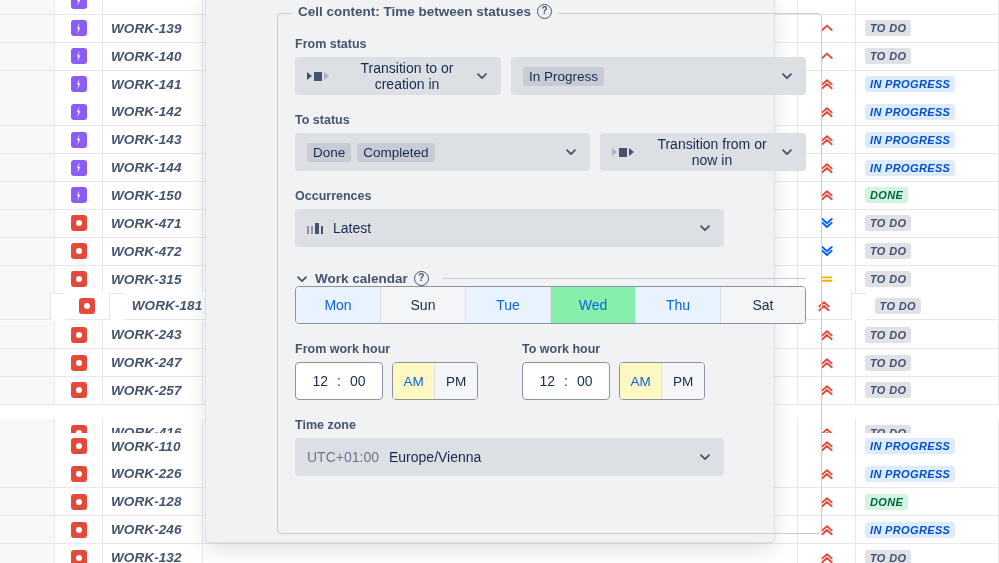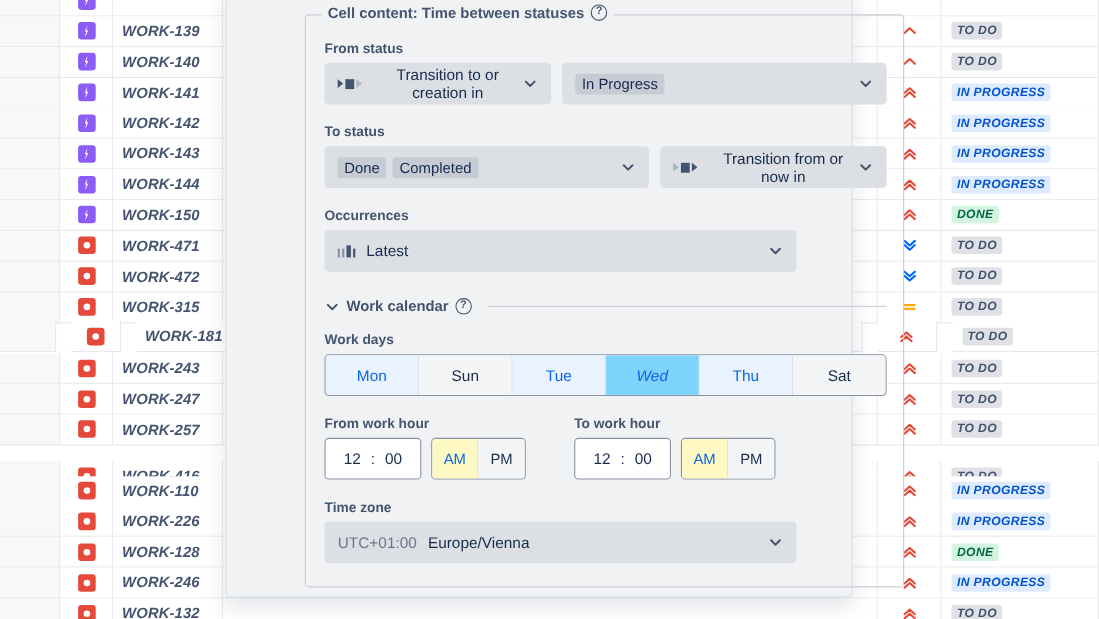--- a/index.html
+++ b/index.html
@@ -127,21 +127,21 @@
     display: flex; width: 511px; height: 38px;
     border: 1px solid #8993a4; border-radius: 4px; overflow: hidden; background: #fff;
   }
   .day {
     flex: 1; display: flex; align-items: center; justify-content: center;
     font-size: 14px; cursor: pointer; border-right: 1px solid #dcdfe4;
   }
   .day:last-child { border-right: none; }
   .day.off { background: #f4f5f7; color: #172b4d; }
   .day.on  { background: #e9f2ff; color: #0c66e4; }
-  .day.hover { background: #7dd3fc; color: #0c66e4; font-style: italic; }
+  .day.hover { background: #86efac; color: #0c66e4; }
 
   .timebox {
     width: 88px; height: 38px; border: 1px solid #8993a4; border-radius: 4px;
     background: #fff; display: flex; align-items: center; justify-content: center;
     gap: 9px; font-size: 14px; color: #172b4d;
   }
   .ampm {
     height: 38px; border: 1px solid #8993a4; border-radius: 4px; overflow: hidden;
     display: flex; background: #fff;
   }
@@ -672,21 +672,20 @@
           <span class="chev">
             <svg viewBox="0 0 14 14" width="14" height="14">
                 <path d="M3 5.2 L7 9.2 L11 5.2" fill="none" stroke="#44546f" stroke-width="1.8" stroke-linecap="round" stroke-linejoin="round"></path>
               </svg>
           </span>
           <span>Work calendar</span>
           <span class="help">?</span>
           <span class="hr"></span>
         </div>
 
-        <div class="flabel" style="margin-top:16px">Work days</div>
         <div class="daygroup" id="daygroup">
             <div class="day on">Mon</div>
             <div class="day off">Sun</div>
             <div class="day on">Tue</div>
             <div class="day hover">Wed</div>
             <div class="day on">Thu</div>
             <div class="day off">Sat</div>
           </div>
 
         <div style="display:flex; gap:44px; margin-top:18px">

